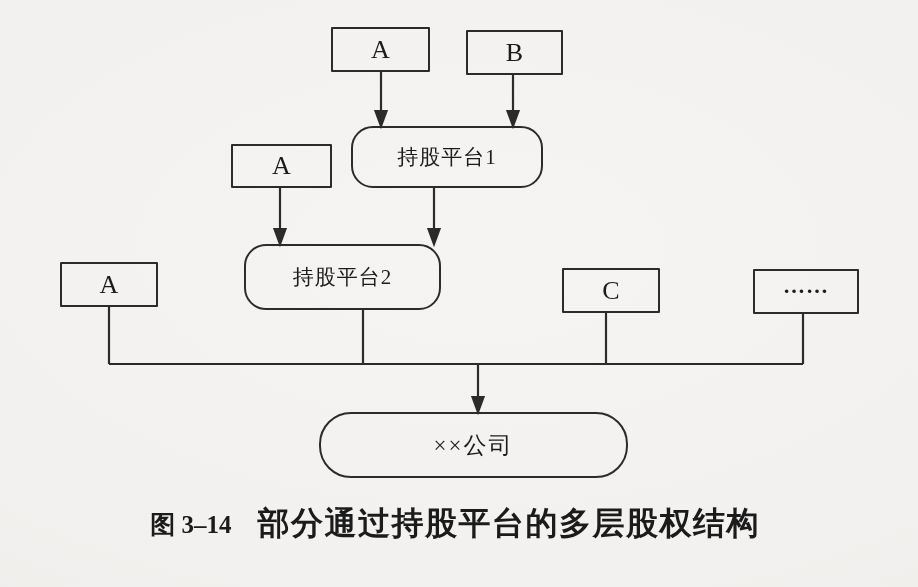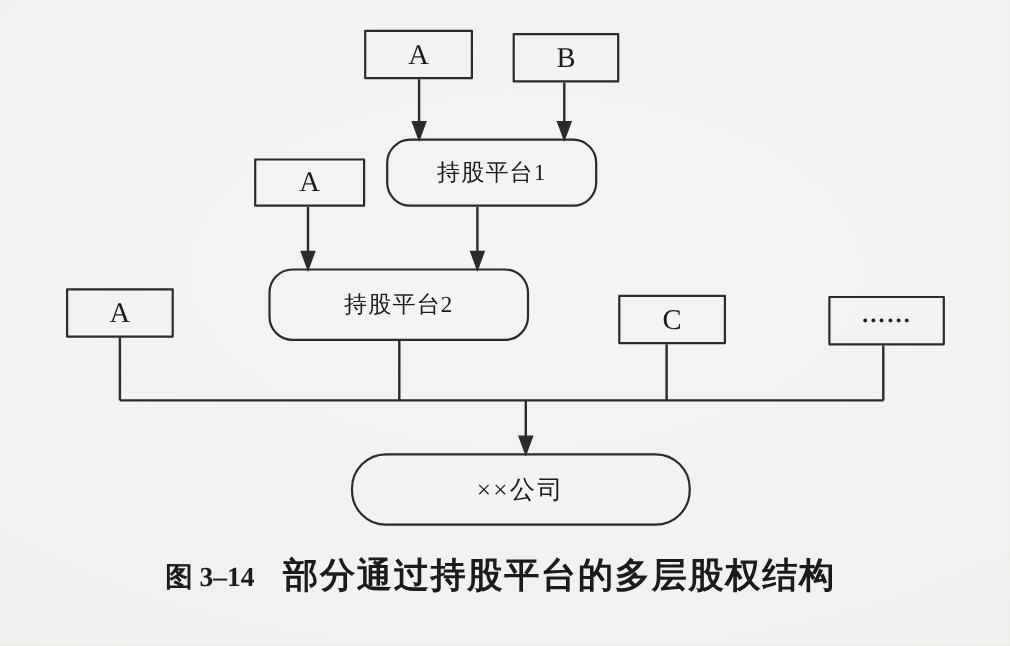--- a/index.html
+++ b/index.html
@@ -117,21 +117,21 @@
   </div>
 
   <div class="node rounded" style="left:351px; top:126px; width:192px; height:62px;">
     <span class="label-cjk">持股平台1</span>
   </div>
 
   <div class="node rect" style="left:231px; top:144px; width:101px; height:44px;">
     <span class="label-letter">A</span>
   </div>
 
-  <div class="node rounded" style="left:244px; top:244px; width:237px; height:66px;">
+  <div class="node rounded" style="left:244px; top:244px; width:197px; height:66px;">
     <span class="label-cjk">持股平台2</span>
   </div>
 
   <div class="node rect" style="left:60px; top:262px; width:98px; height:45px;">
     <span class="label-letter">A</span>
   </div>
 
   <div class="node rect" style="left:562px; top:268px; width:98px; height:45px;">
     <span class="label-letter">C</span>
   </div>

